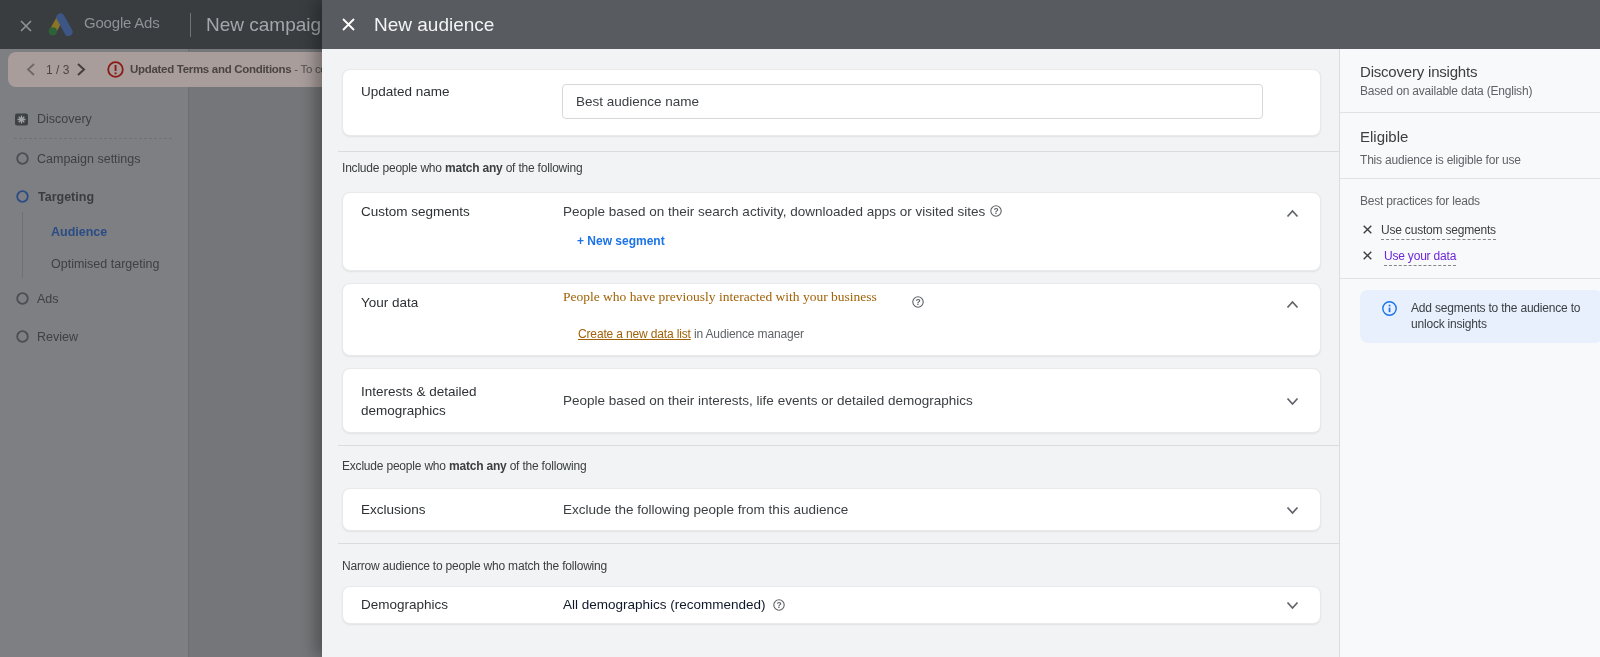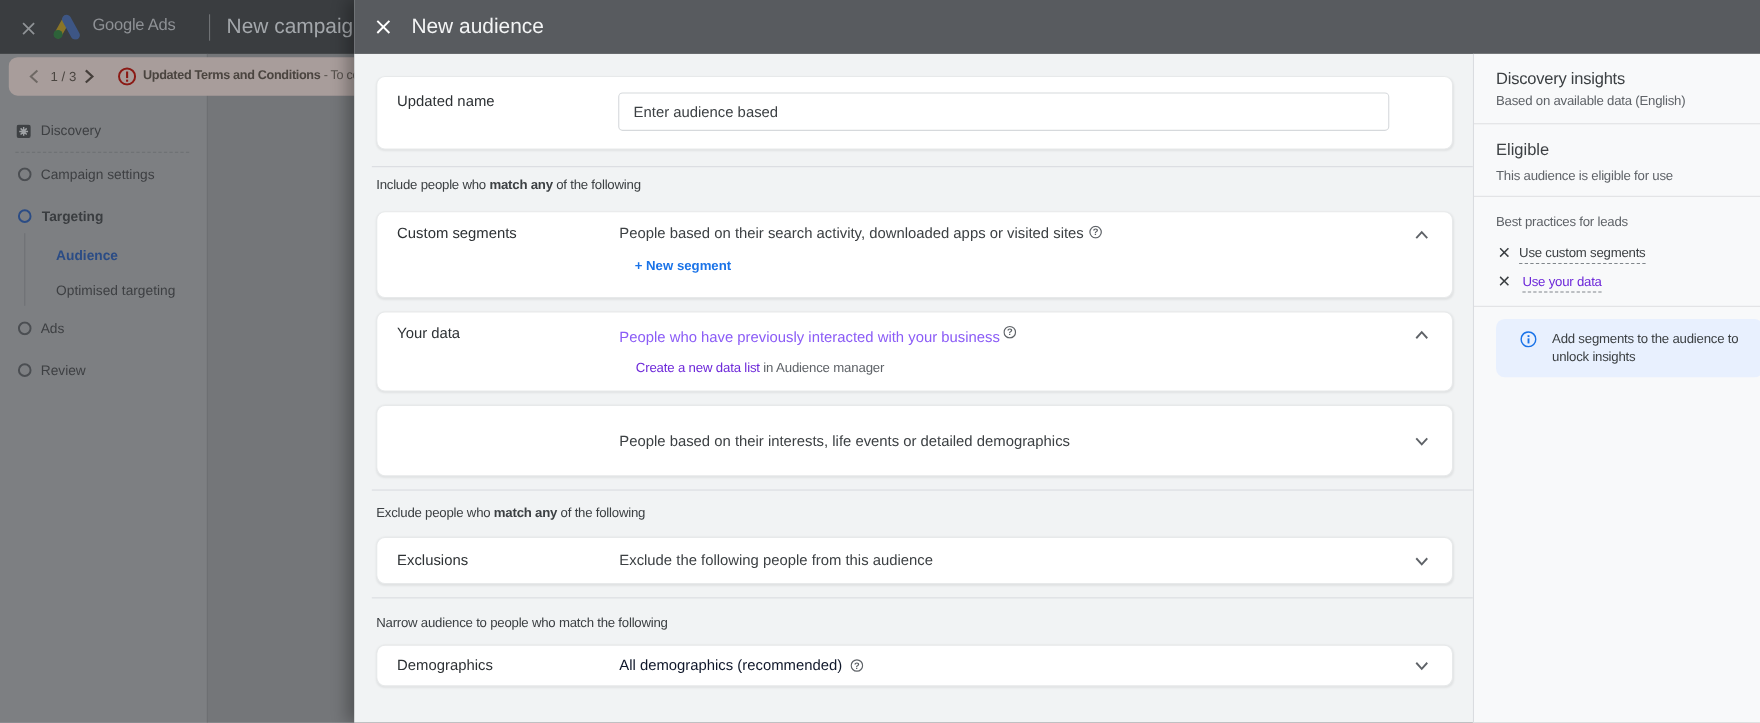--- a/index.html
+++ b/index.html
@@ -81,21 +81,21 @@
   <div class="abs" style="left:0; top:0; width:1278px; height:49px; background:#585b5f;">
     <svg class="abs" style="left:20px; top:18px;" width="13" height="13" viewBox="0 0 13 13">
       <path d="M1 1 L12 12 M12 1 L1 12" stroke="#ffffff" stroke-width="1.8" fill="none"></path>
     </svg>
     <div class="abs" style="left:52px; top:14px; font-size:19px; color:#f3f4f5;">New audience</div>
   </div>
 
   <div class="abs" style="left:20px; top:69px; width:979px; height:67px; background:#fff; border-radius:8px; border:1px solid #e7e9ea; box-shadow:0 1px 2px rgba(0,0,0,0.07);">
     <div class="abs" style="left:18px; top:14px; font-size:13.5px; color:#2d3134;">Updated name</div>
     <div class="abs" style="left:219px; top:14px; width:701px; height:35px; border:1px solid #d6d9dc; border-radius:4px; background:#fff;">
-      <div class="abs" style="left:13px; top:9px; font-size:13.5px; color:#3c4043;">Enter audience based</div>
+      <div class="abs" style="left:13px; top:9px; font-size:13.5px; color:#3c4043;">Best audience name</div>
     </div>
   </div>
 
   <div class="abs" style="left:16px; top:151px; width:1001px; border-top:1px solid #dadce0;"></div>
   <div class="abs" style="left:20px; top:161px; font-size:12px; letter-spacing:-0.2px; color:#3c4043;">Include people who <b>match any</b> of the following</div>
 
   <div class="abs" style="left:20px; top:192px; width:979px; height:79px; background:#fff; border-radius:8px; border:1px solid #e7e9ea; box-shadow:0 1px 2px rgba(0,0,0,0.07);">
     <div class="abs" style="left:18px; top:11px; font-size:13.5px; color:#2d3134;">Custom segments</div>
     <div class="abs" style="left:220px; top:11px; font-size:13.5px; color:#3c4043;">People based on their search activity, downloaded apps or visited sites</div>
     <svg class="abs" style="left:647px; top:12px;" width="12" height="12" viewBox="0 0 12 12">
@@ -103,32 +103,33 @@
       <text x="6" y="8.9" font-size="8.5" font-weight="bold" fill="#5a5f64" text-anchor="middle" font-family="Liberation Sans">?</text>
     </svg>
     <div class="abs" style="left:234px; top:41px; font-size:12px; color:#1a73e8; font-weight:bold;">+ New segment</div>
     <svg class="abs" style="left:943px; top:15.5px;" width="13" height="9" viewBox="0 0 13 9">
       <path d="M1.5 7.5 L6.5 2 L11.5 7.5" stroke="#5f6368" stroke-width="1.7" fill="none"></path>
     </svg>
   </div>
 
   <div class="abs" style="left:20px; top:283px; width:979px; height:73px; background:#fff; border-radius:8px; border:1px solid #e7e9ea; box-shadow:0 1px 2px rgba(0,0,0,0.07);">
     <div class="abs" style="left:18px; top:11px; font-size:13.5px; color:#2d3134;">Your data</div>
-    <div class="abs" style="left:220px; top:15px; font-size:13.5px; color:#8b5cf6;">People who have previously interacted with your business</div>
+    <div class="abs" style="left:220px; top:5px; font-size:13.5px; color:#a16207;font-family:Liberation Serif, serif;">People who have previously interacted with your business</div>
     <svg class="abs" style="left:569px; top:12px;" width="12" height="12" viewBox="0 0 12 12">
       <circle cx="6" cy="6" r="5.2" stroke="#5f6368" stroke-width="1.1" fill="none"></circle>
       <text x="6" y="8.9" font-size="8.5" font-weight="bold" fill="#5a5f64" text-anchor="middle" font-family="Liberation Sans">?</text>
     </svg>
-    <div class="abs" style="left:235px; top:43px; font-size:12px; letter-spacing:-0.15px; color:#5f6368;"><span style="color:#6d28d9; ">Create a new data list</span> in Audience manager</div>
+    <div class="abs" style="left:235px; top:43px; font-size:12px; letter-spacing:-0.15px; color:#5f6368;"><span style="color:#a16207; text-decoration:underline;">Create a new data list</span> in Audience manager</div>
     <svg class="abs" style="left:943px; top:15.5px;" width="13" height="9" viewBox="0 0 13 9">
       <path d="M1.5 7.5 L6.5 2 L11.5 7.5" stroke="#5f6368" stroke-width="1.7" fill="none"></path>
     </svg>
   </div>
 
   <div class="abs" style="left:20px; top:368px; width:979px; height:65px; background:#fff; border-radius:8px; border:1px solid #e7e9ea; box-shadow:0 1px 2px rgba(0,0,0,0.07);">
+    <div class="abs" style="left:18px; top:13px; font-size:13.5px; color:#2d3134; line-height:19px;">Interests &amp; detailed<br>demographics</div>
     <div class="abs" style="left:220px; top:24px; font-size:13.5px; color:#3c4043;">People based on their interests, life events or detailed demographics</div>
     <svg class="abs" style="left:943px; top:27.5px;" width="13" height="9" viewBox="0 0 13 9">
       <path d="M1.5 1.5 L6.5 7 L11.5 1.5" stroke="#5f6368" stroke-width="1.7" fill="none"></path>
     </svg>
   </div>
 
   <div class="abs" style="left:16px; top:445px; width:1001px; border-top:1px solid #dadce0;"></div>
   <div class="abs" style="left:20px; top:459px; font-size:12px; letter-spacing:-0.2px; color:#3c4043;">Exclude people who <b>match any</b> of the following</div>
 
   <div class="abs" style="left:20px; top:488px; width:979px; height:43px; background:#fff; border-radius:8px; border:1px solid #e7e9ea; box-shadow:0 1px 2px rgba(0,0,0,0.07);">

